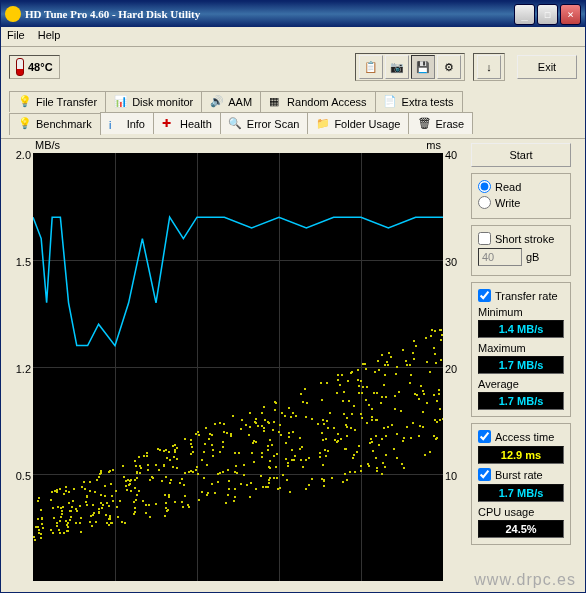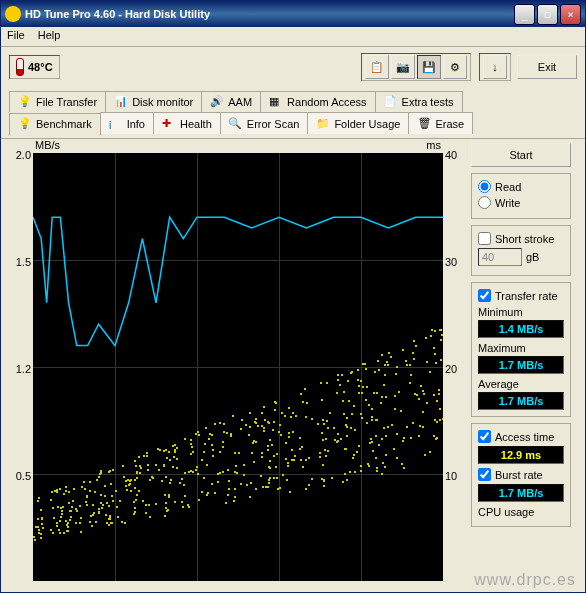--- a/index.html
+++ b/index.html
@@ -1,31 +1,31 @@
 <!DOCTYPE html>
 <html><head>
 <meta charset="utf-8">
 <style>
 * { box-sizing: border-box; margin: 0; padding: 0; font-family: Tahoma, sans-serif; font-size: 11px; }
 body { background: #ece9d8; width: 586px; height: 593px; overflow: hidden; border: 1px solid #0a246a; }
 .titlebar { height: 26px; background: linear-gradient(to bottom, #0a246a 0%, #3a6ea5 50%, #0a246a 100%); display: flex; align-items: center; padding: 0 4px; color: #fff; }
 .titlebar-icon { width: 16px; height: 16px; background: #ffcc00; border-radius: 50%; margin-right: 4px; }
-.titlebar-text { flex: 1; font-weight: bold; }
+.titlebar-text { flex: 1; font-weight: bold; font-family: Liberation Serif, serif; }
 .win-btn { width: 21px; height: 21px; background: linear-gradient(#f0f0f0,#c0c0c0); border: 1px solid #003; border-radius: 3px; margin-left: 2px; display: inline-flex; align-items: center; justify-content: center; font-family: Marlett, monospace; }
 .close-btn { background: linear-gradient(#f08080,#c04040); color: #fff; }
 .menubar { height: 20px; padding: 2px 6px; background: #ece9d8; border-bottom: 1px solid #aca899; }
 .menubar span { margin-right: 10px; }
 .toolbar { height: 40px; padding: 4px 8px; display: flex; align-items: center; gap: 6px; }
 .drive-select { width: 240px; height: 22px; border: 1px inset #888; background: #fff; padding: 2px 4px; }
 .temp { display: inline-flex; align-items: center; gap: 4px; padding: 2px 6px; border: 1px inset #aca899; background: #ece9d8; height: 24px; }
 .therm { width: 8px; height: 18px; background: linear-gradient(to top, #c00 40%, #eee 40%); border: 1px solid #800; border-radius: 3px; }
 .tgroup { display: inline-flex; border: 1px inset #aca899; height: 28px; align-items: center; padding: 0 2px; margin-left: 2px; }
 .tbtn { width: 24px; height: 24px; border: 1px outset #eee; background: #ece9d8; margin: 0 1px; display: inline-flex; align-items: center; justify-content: center; }
 .tbtn.active { border: 1px inset #888; background: #d8d4c8; }
-.exit-btn { width: 60px; height: 24px; border: 1px outset #eee; background: #ece9d8; }
+.exit-btn { width: 60px; height: 24px; border: 1px outset #eee; background: #ece9d8; margin-left: 6px; }
 .tabs-area { padding: 4px 8px; }
 .tab-row { display: flex; }
 .tab { border: 1px solid #aca899; border-bottom: none; padding: 3px 8px; display: inline-flex; align-items: center; gap: 4px; background: #f5f3ec; margin-right: -1px; position: relative; }
 .tab.row1 { background: #ece9d8; }
 .tab.active { background: #ece9d8; z-index: 2; top: 1px; padding-bottom: 4px; }
 .tab-icon { width: 14px; height: 14px; display: inline-block; }
 .content { display: flex; padding: 0 8px 4px 8px; border-top: 1px solid #aca899; background: #ece9d8; }
 .chart-area { flex: 1; display: flex; }
 .axis-left { width: 24px; display: flex; flex-direction: column; justify-content: space-between; align-items: flex-end; padding: 4px 2px; position: relative; }
 .axis-left .lbl { position: absolute; right: 2px; }
@@ -760,17 +760,18 @@
           <input type="checkbox" checked="" style="">
           <span>Access time</span>
         </div>
       <div class="stat-val yellow">12.9 ms</div>
       <div class="check-row" style="margin-top:4px">
           <input type="checkbox" checked="" style="">
           <span>Burst rate</span>
         </div>
       <div class="stat-val">1.7 MB/s</div>
       <div class="stat-label">CPU usage</div>
+      <div class="stat-val white">24.5%</div>
     </div>
   </div>
 </div>
 
 <div class="watermark">www.drpc.es</div>
 
 </body></html>

